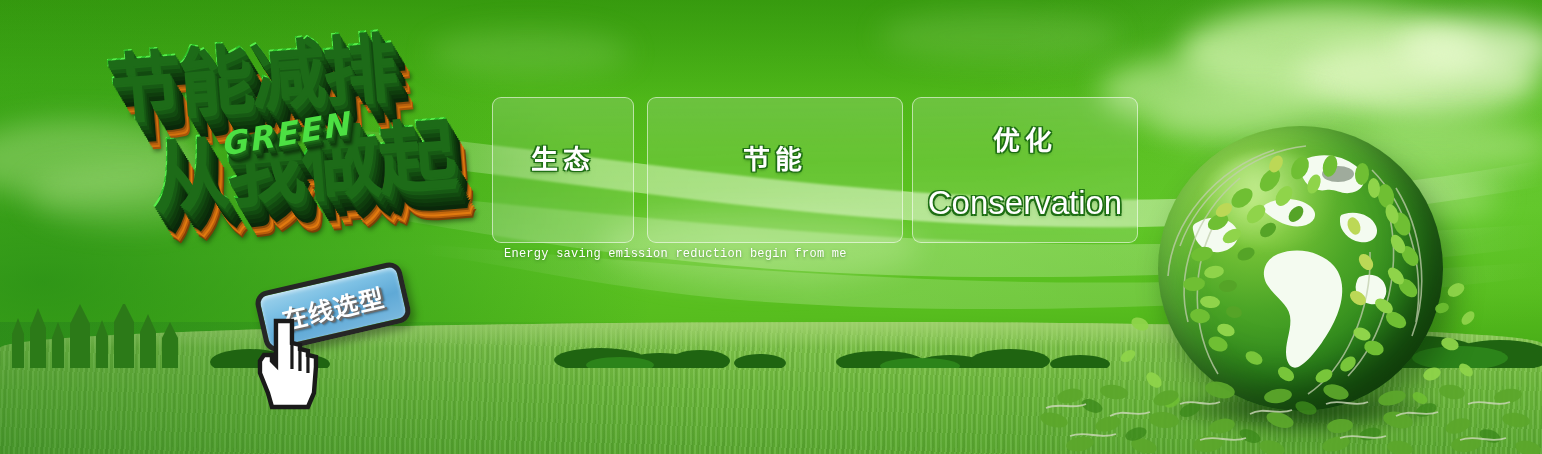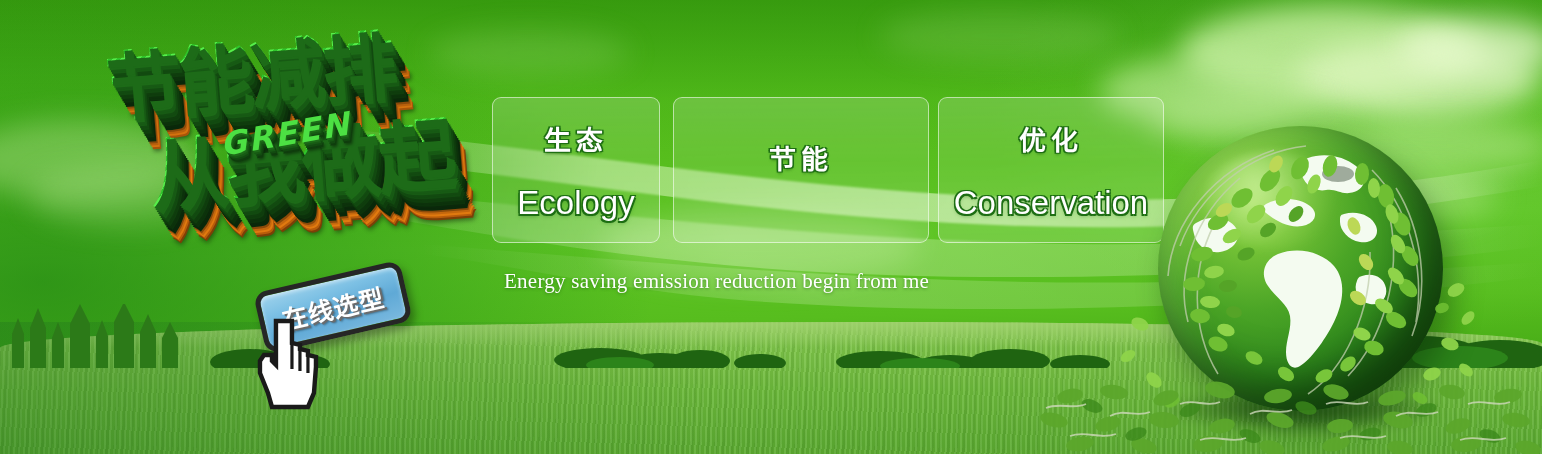--- a/index.html
+++ b/index.html
@@ -138,21 +138,21 @@
   .card{
     height:146px;
     border:1px solid rgba(255,255,255,.55);
     border-radius:9px;
     background:linear-gradient(180deg,rgba(255,255,255,.17) 0%,rgba(255,255,255,.09) 45%,rgba(255,255,255,.15) 100%);
     display:flex;flex-direction:column;
     align-items:center;justify-content:center;
     padding:0 10px;
     backdrop-filter:blur(1px);
   }
-  .card.c1{width:168px;margin-right:13px;}
+  .card.c1{width:142px;margin-right:13px;}
   .card.c2{width:256px;margin-right:9px;text-align:center;}
   .card.c3{width:226px;}
   .card-cn{
     font-family:"DejaVu Sans","Liberation Sans",sans-serif;
     font-size:27px;font-weight:bold;color:#ffffff;
     letter-spacing:5px;
     margin-bottom:26px;
     text-shadow:
       -1.4px -1.4px 0 #1d6e13, 1.4px -1.4px 0 #1d6e13,
       -1.4px  1.4px 0 #1d6e13, 1.4px  1.4px 0 #1d6e13,
@@ -163,23 +163,23 @@
     font-size:33px;font-weight:normal;color:#ffffff;
     white-space:nowrap;
     text-shadow:
       -1.5px -1.5px 0 #1d6e13, 1.5px -1.5px 0 #1d6e13,
       -1.5px  1.5px 0 #1d6e13, 1.5px  1.5px 0 #1d6e13,
        0 2px 4px rgba(20,80,10,.5);
   }
 
   
   .tagline{
-    position:absolute;left:504px;top:269px;
-    font-family:Liberation Serif, serif;
-    font-size:21px;color:#ffffff;letter-spacing:.25px;
+    position:absolute;left:504px;top:247px;
+    font-family:Liberation Mono, monospace;
+    font-size:12px;color:#ffffff;letter-spacing:.25px;
     text-shadow:0 1px 3px rgba(30,90,20,.55);
     white-space:nowrap;
   }
 
   
   .cta-wrap{
     position:absolute;left:258px;top:276px;
     transform:rotate(-13deg);
   }
   .cta-btn{
@@ -315,21 +315,20 @@
 
   <div class="headline">
     <div class="hl-row hl-row1">节能减排</div>
     <div class="hl-green">GREEN</div>
     <div class="hl-row hl-row2">从我做起</div>
   </div>
 
   <div class="cards">
     <div class="card c1">
       <div class="card-cn">生态</div>
-      <div class="card-en">Ecology</div>
     </div>
     <div class="card c2">
       <div class="card-cn">节能</div>
     </div>
     <div class="card c3">
       <div class="card-cn">优化</div>
       <div class="card-en">Conservation</div>
     </div>
   </div>
 

